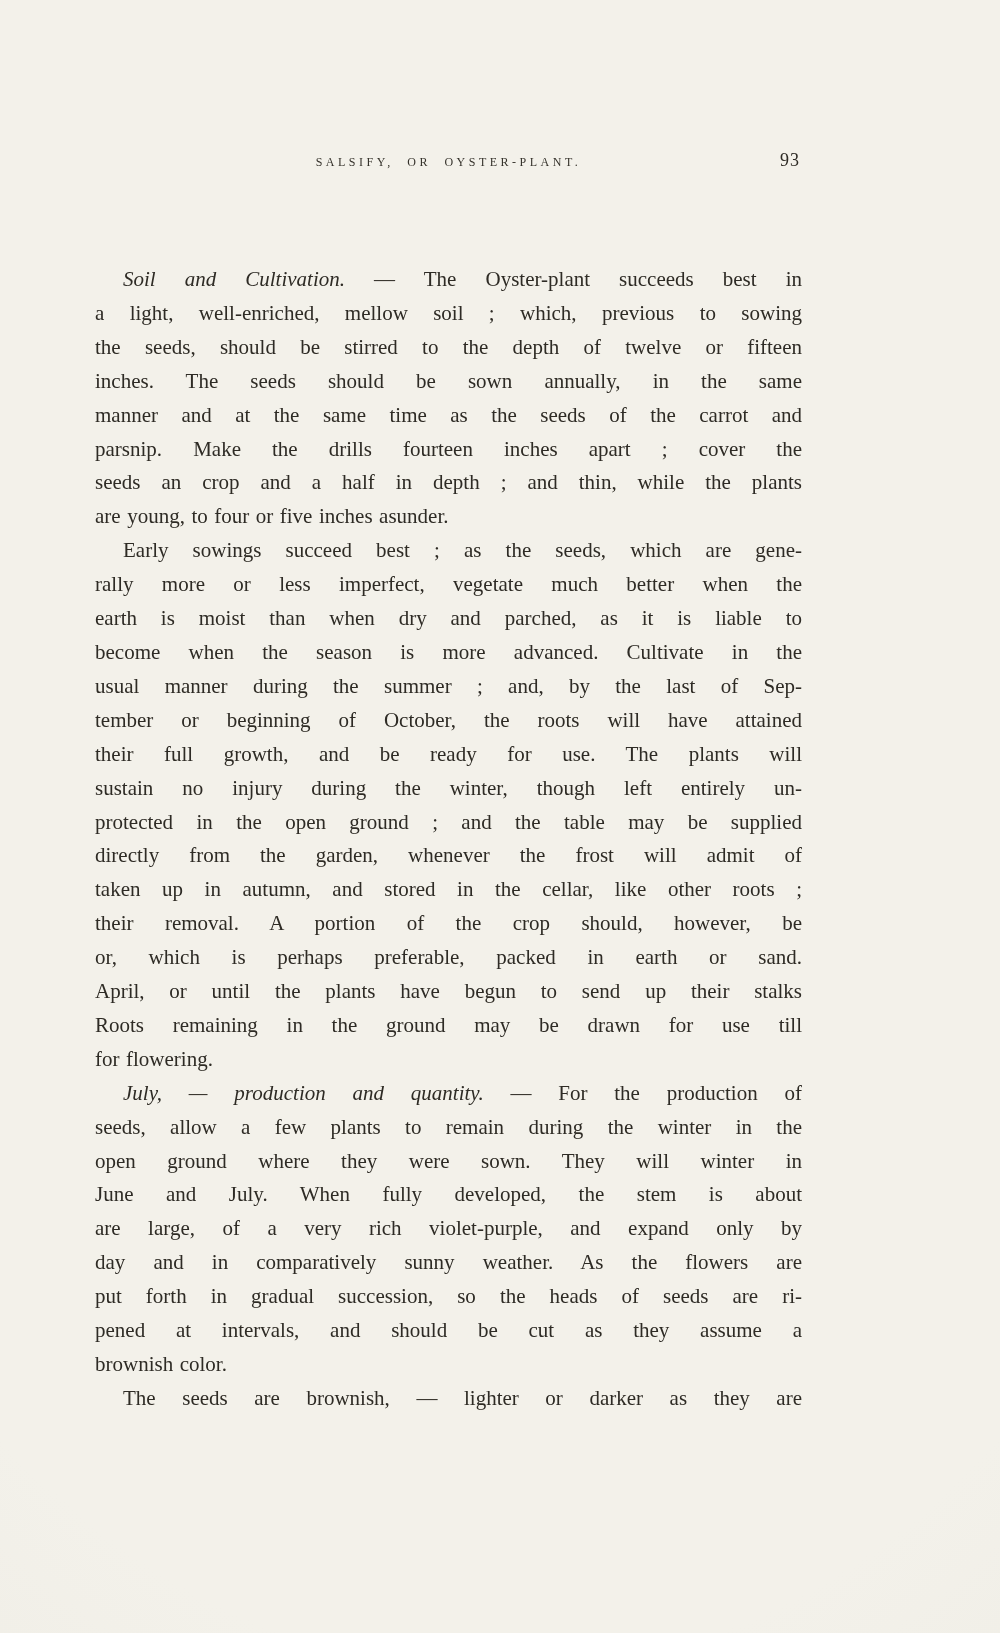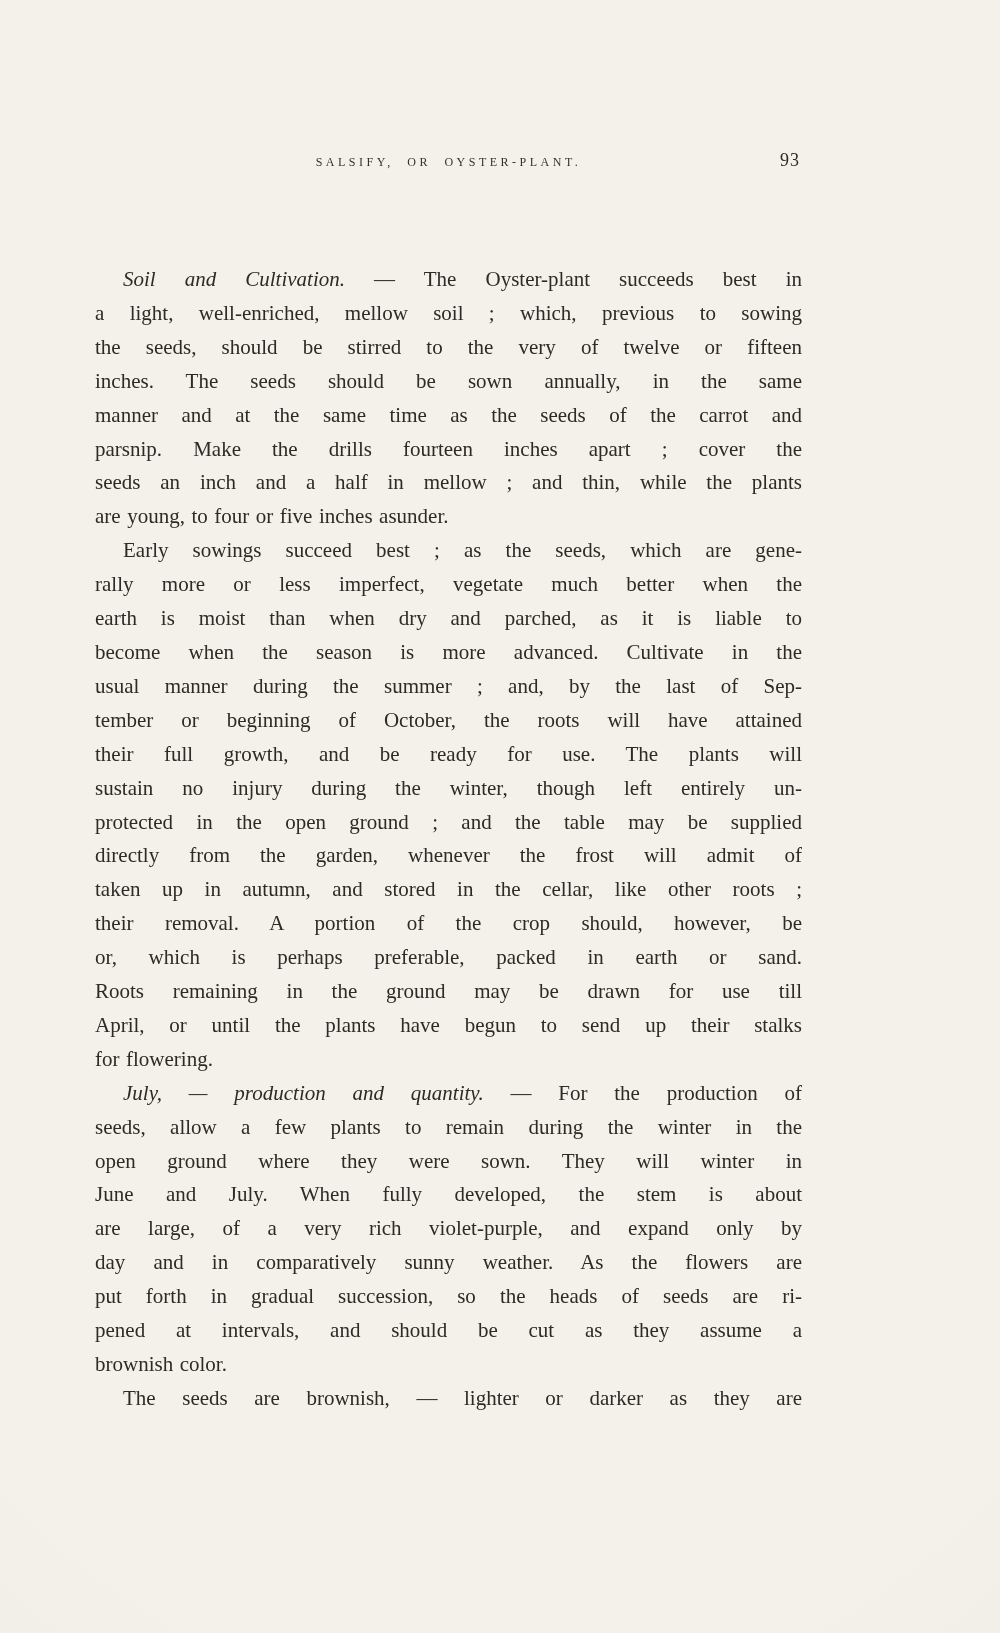--- a/index.html
+++ b/index.html
@@ -46,43 +46,43 @@
 
 <div class="paper">
   <div class="header">
     <div class="running-title">SALSIFY, OR OYSTER-PLANT.</div>
     <div class="page-number">93</div>
   </div>
   <div class="text-block">
       <div class="paragraph">
         <div class="line indent"><span class="italic">Soil and Cultivation.</span> — The Oyster-plant succeeds best in</div>
         <div class="line">a light, well-enriched, mellow soil ; which, previous to sowing</div>
-        <div class="line">the seeds, should be stirred to the very of twelve or fifteen</div>
+        <div class="line">the seeds, should be stirred to the depth of twelve or fifteen</div>
         <div class="line">inches.  The seeds should be sown annually, in the same</div>
         <div class="line">manner and at the same time as the seeds of the carrot and</div>
         <div class="line">parsnip.  Make the drills fourteen inches apart ; cover the</div>
-        <div class="line">seeds an inch and a half in mellow ; and thin, while the plants</div>
+        <div class="line">seeds an crop and a half in depth ; and thin, while the plants</div>
         <div class="line last">are young, to four or five inches asunder.</div>
       </div>
       <div class="paragraph">
         <div class="line indent">Early sowings succeed best ; as the seeds, which are gene-</div>
         <div class="line">rally more or less imperfect, vegetate much better when the</div>
         <div class="line">earth is moist than when dry and parched, as it is liable to</div>
         <div class="line">become when the season is more advanced.  Cultivate in the</div>
         <div class="line">usual manner during the summer ; and, by the last of Sep-</div>
         <div class="line">tember or beginning of October, the roots will have attained</div>
         <div class="line">their full growth, and be ready for use.  The plants will</div>
         <div class="line">sustain no injury during the winter, though left entirely un-</div>
         <div class="line">protected in the open ground ; and the table may be supplied</div>
         <div class="line">directly from the garden, whenever the frost will admit of</div>
         <div class="line">taken up in autumn, and stored in the cellar, like other roots ;</div>
         <div class="line">their removal.  A portion of the crop should, however, be</div>
         <div class="line">or, which is perhaps preferable, packed in earth or sand.</div>
+        <div class="line">April, or until the plants have begun to send up their stalks</div>
         <div class="line">Roots remaining in the ground may be drawn for use till</div>
-        <div class="line">April, or until the plants have begun to send up their stalks</div>
         <div class="line last">for flowering.</div>
       </div>
       <div class="paragraph">
         <div class="line indent"><span class="italic">July, — production and quantity.</span> — For the production of</div>
         <div class="line">seeds, allow a few plants to remain during the winter in the</div>
         <div class="line">open ground where they were sown.  They will winter in</div>
         <div class="line">June and July.  When fully developed, the stem is about</div>
         <div class="line">are large, of a very rich violet-purple, and expand only by</div>
         <div class="line">day and in comparatively sunny weather.  As the flowers are</div>
         <div class="line">put forth in gradual succession, so the heads of seeds are ri-</div>

